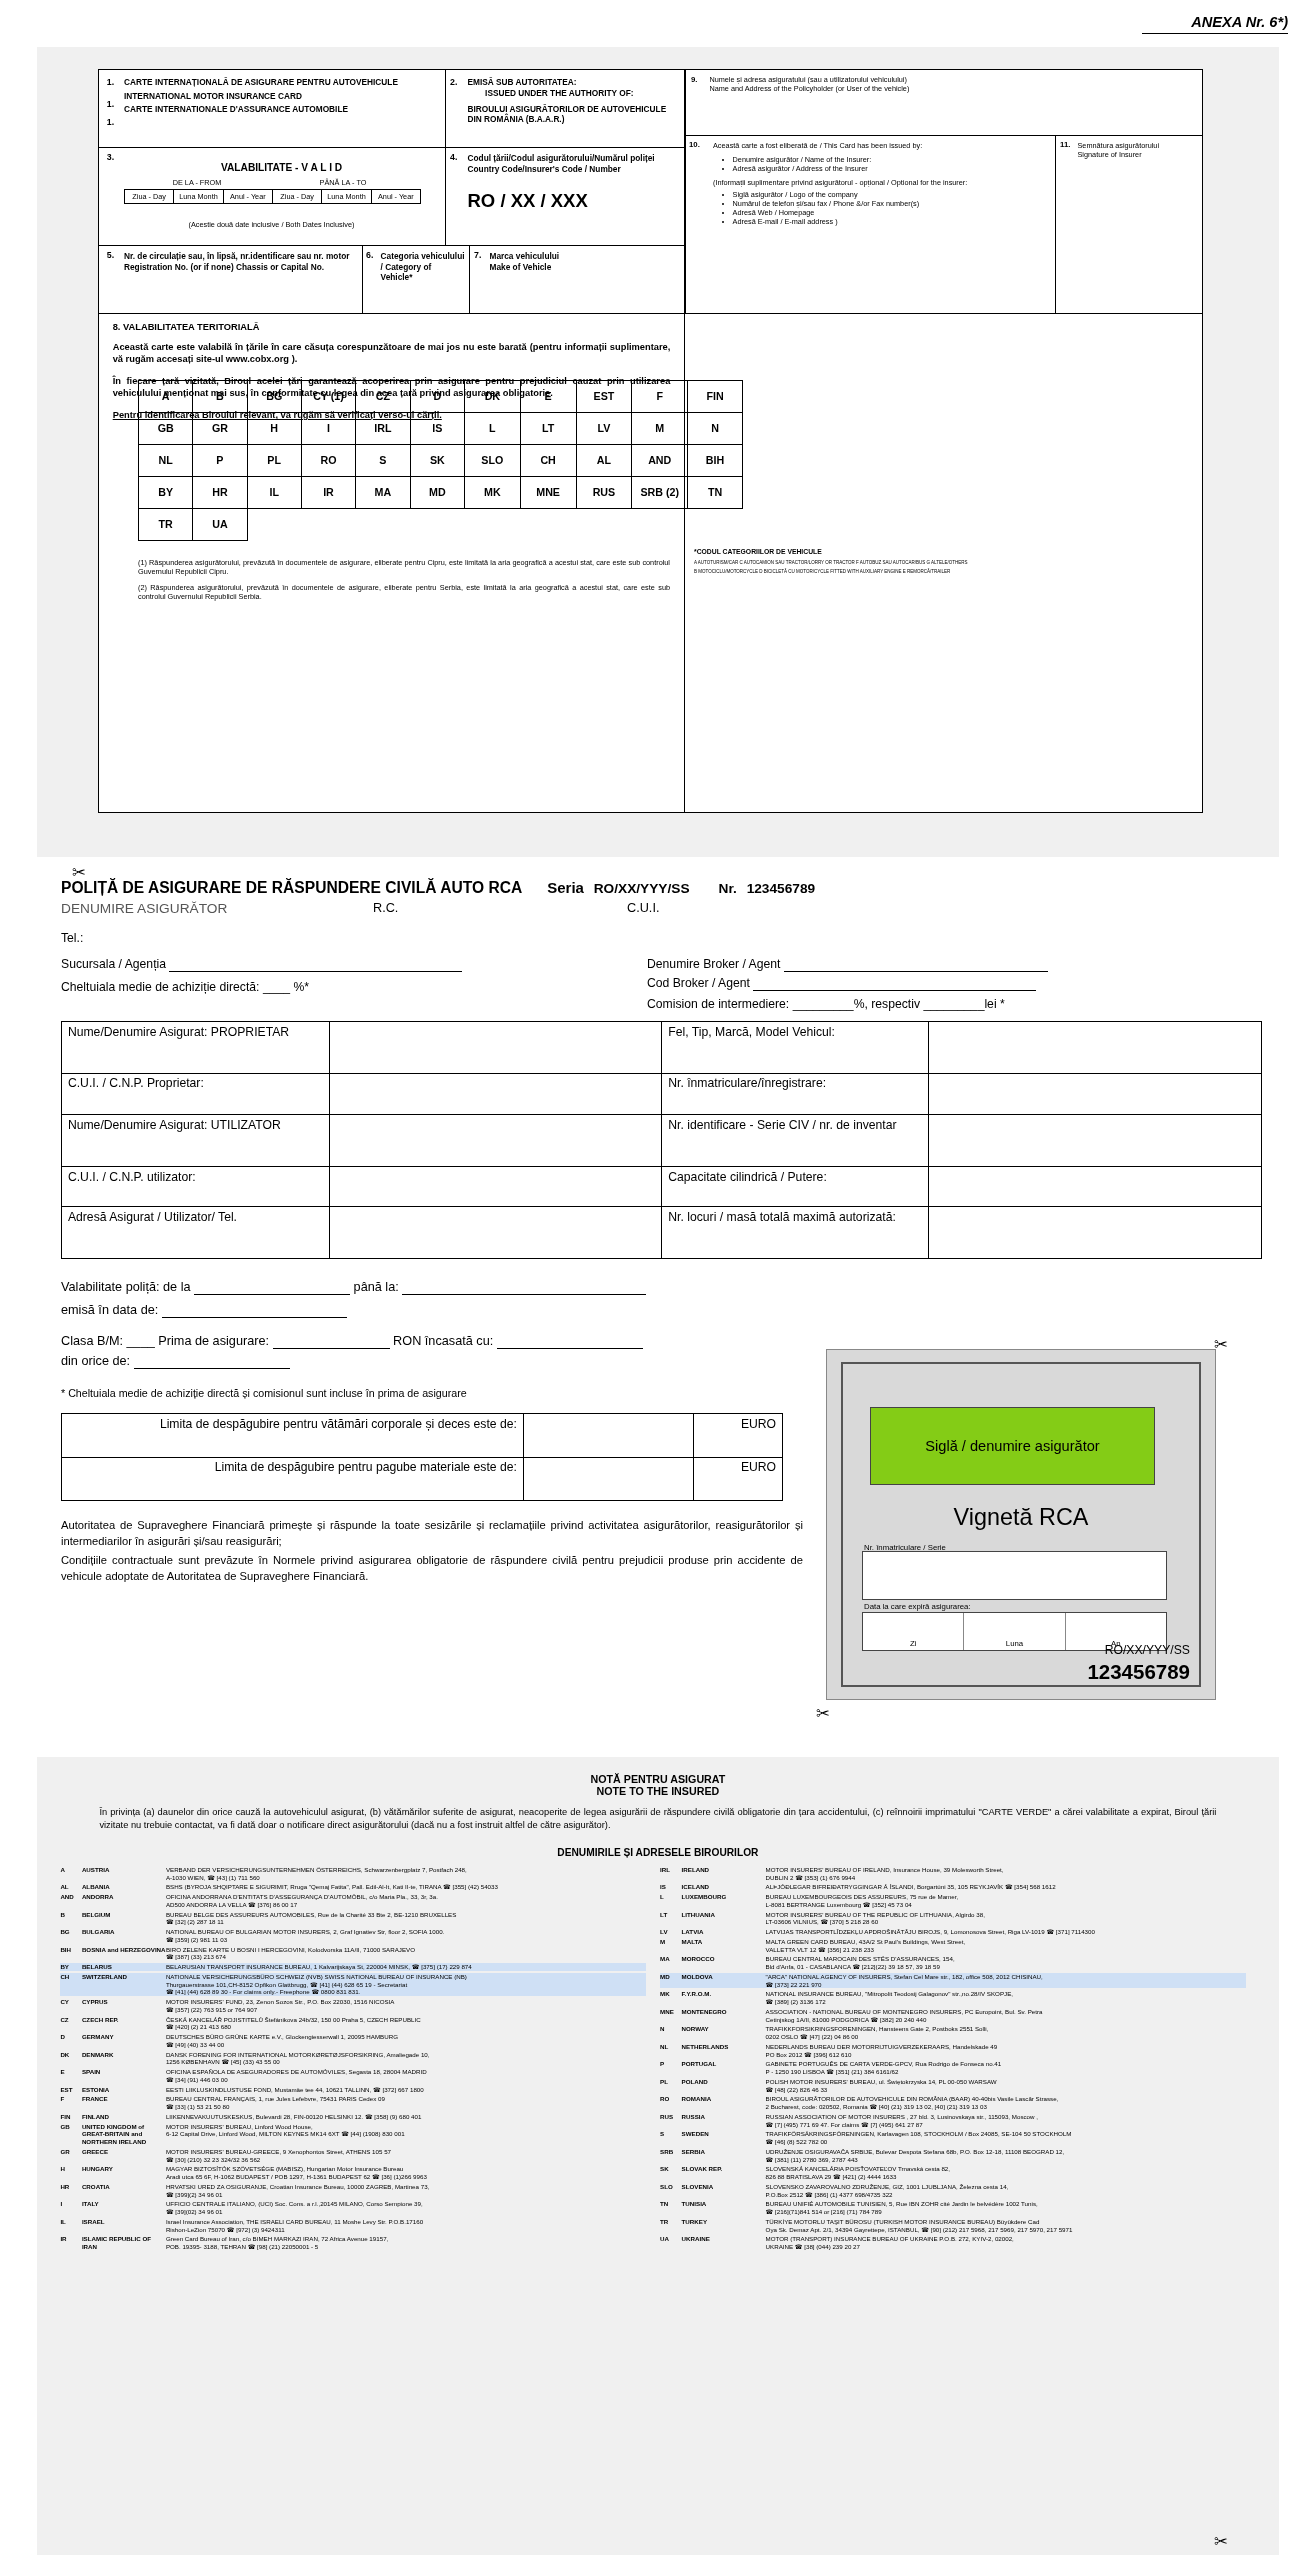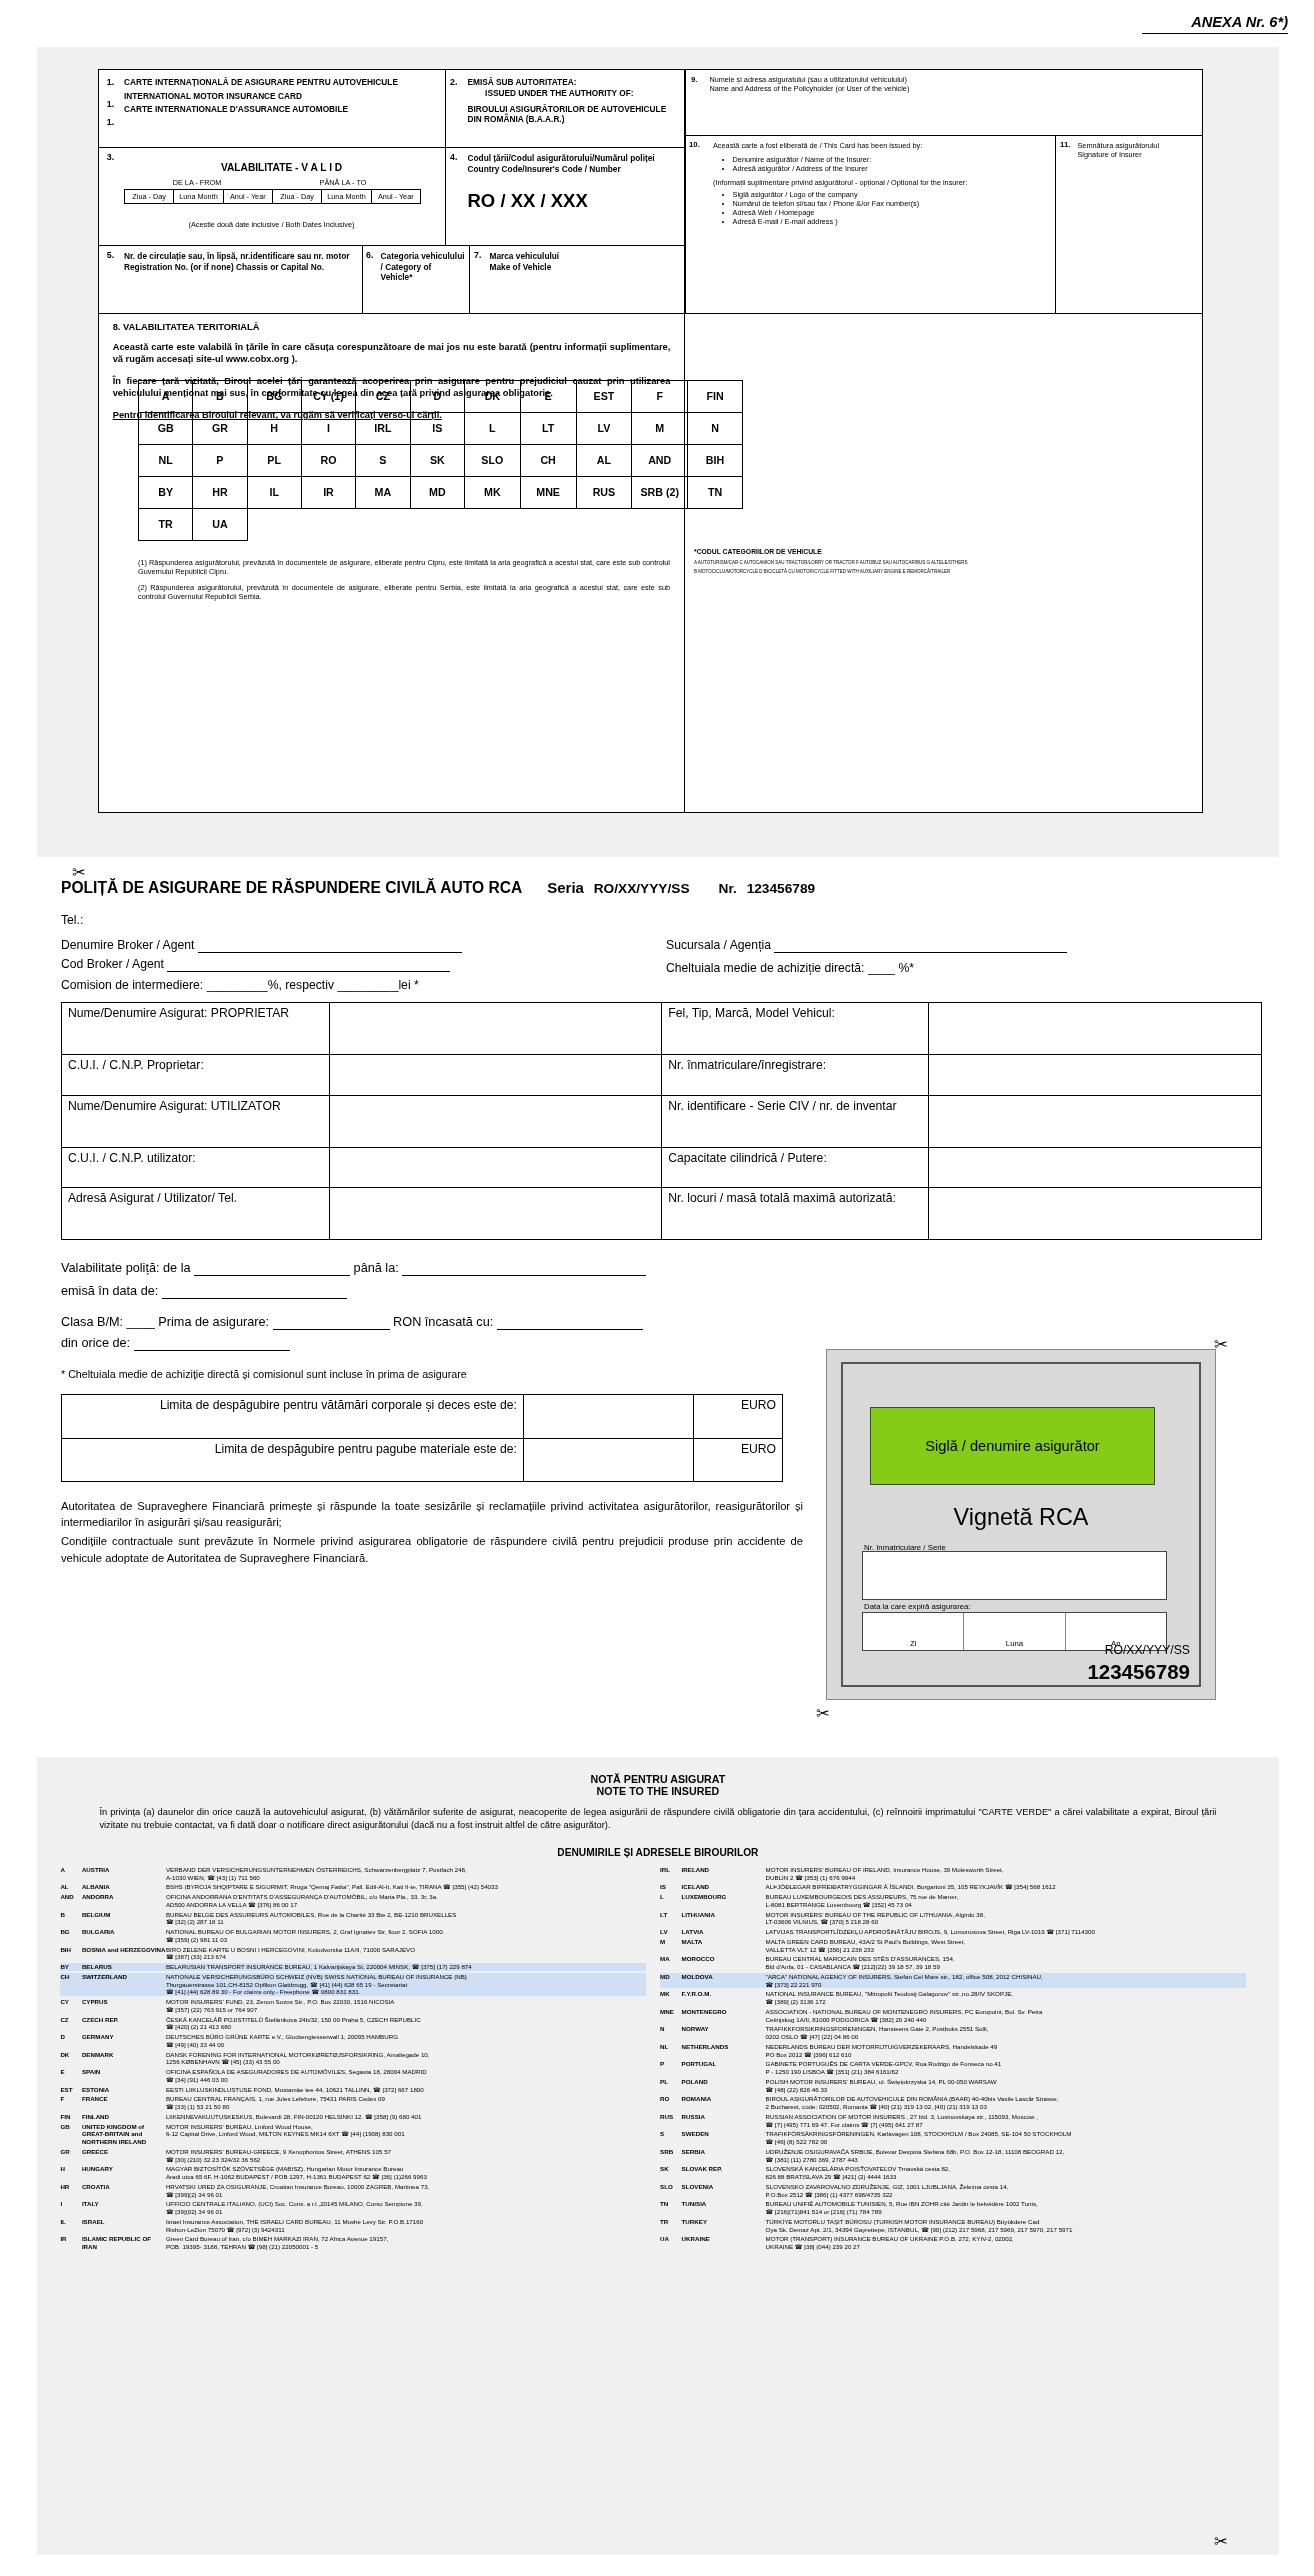--- a/index.html
+++ b/index.html
@@ -253,41 +253,46 @@
   <div class="sciss" style="left:72px;top:863px;">✂</div>
 
   <div class="pol">
     <div style="display:flex;align-items:baseline;">
       <div style="font-size:15.6px;font-weight:bold;">POLIȚĂ DE ASIGURARE DE RĂSPUNDERE CIVILĂ AUTO RCA</div>
       <div style="font-size:15px;font-weight:bold;margin-left:25px;">Seria</div>
       <div style="font-size:13.7px;font-weight:bold;margin-left:9.8px;">RO/XX/YYY/SS</div>
       <div style="font-size:13.7px;font-weight:bold;margin-left:29px;">Nr.</div>
       <div style="font-size:13.7px;font-weight:bold;margin-left:9.8px;">123456789</div>
     </div>
+    <div style="display:flex;margin-top:3.9px;">
+      <div style="font-size:13.7px;color:#555;width:312px;">DENUMIRE ASIGURĂTOR</div>
+      <div style="font-size:12.7px;width:254px;">R.C.</div>
+      <div style="font-size:12.7px;">C.U.I.</div>
+    </div>
 
     <div style="margin-top:15.6px;font-size:12.2px;">Tel.:</div>
 
     <div style="display:flex;margin-top:11.7px;">
+      <div style="width:586px;">
+        <div style="font-size:12.2px;">
+          <span>Sucursala / Agenția</span>
+          <span class="ln" style="width:293px;">&nbsp;</span>
+        </div>
+        <div style="font-size:12.2px;margin-top:7.8px;">Cheltuiala medie de achiziție directă: ____ %*</div>
+      </div>
       <div style="width:605px;">
         <div style="font-size:12.2px;">
           <span>Denumire Broker / Agent</span>
           <span class="ln" style="width:264px;">&nbsp;</span>
         </div>
         <div style="font-size:12.2px;margin-top:3.9px;">
           <span>Cod Broker / Agent</span>
           <span class="ln" style="width:283px;">&nbsp;</span>
         </div>
         <div style="font-size:12.2px;margin-top:5.9px;">Comision de intermediere: _________%, respectiv _________lei *</div>
-      </div>
-      <div style="width:586px;">
-        <div style="font-size:12.2px;">
-          <span>Sucursala / Agenția</span>
-          <span class="ln" style="width:293px;">&nbsp;</span>
-        </div>
-        <div style="font-size:12.2px;margin-top:7.8px;">Cheltuiala medie de achiziție directă: ____ %*</div>
       </div>
     </div>
 
     <table class="grid" style="margin-top:9.8px;width:1201px;">
       <tbody>
           <tr>
         <td style="width:264px;height:45px;">Nume/Denumire Asigurat: PROPRIETAR</td>
         <td style="width:337px;"></td>
         <td style="width:264px;">Fel, Tip, Marcă, Model Vehicul:</td>
         <td style="width:337px;"></td>

